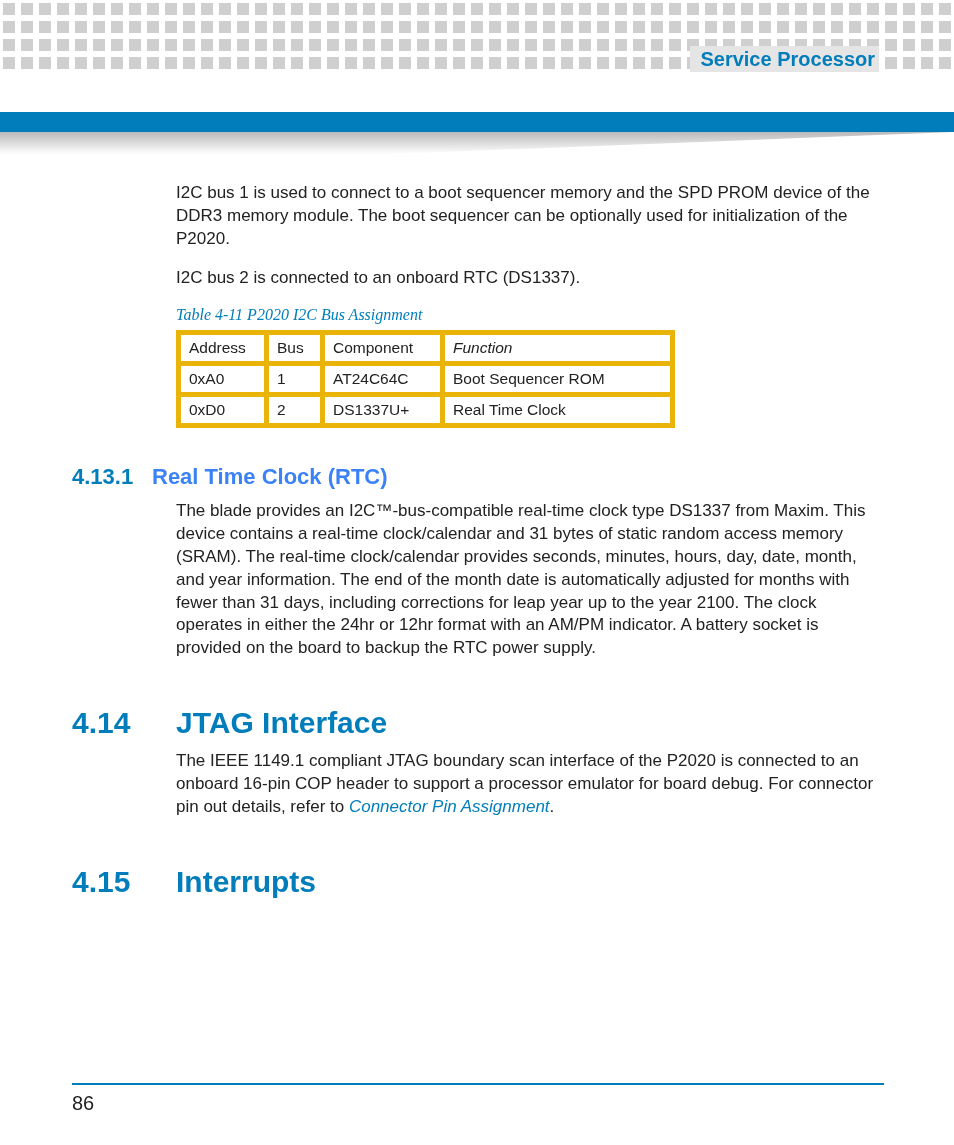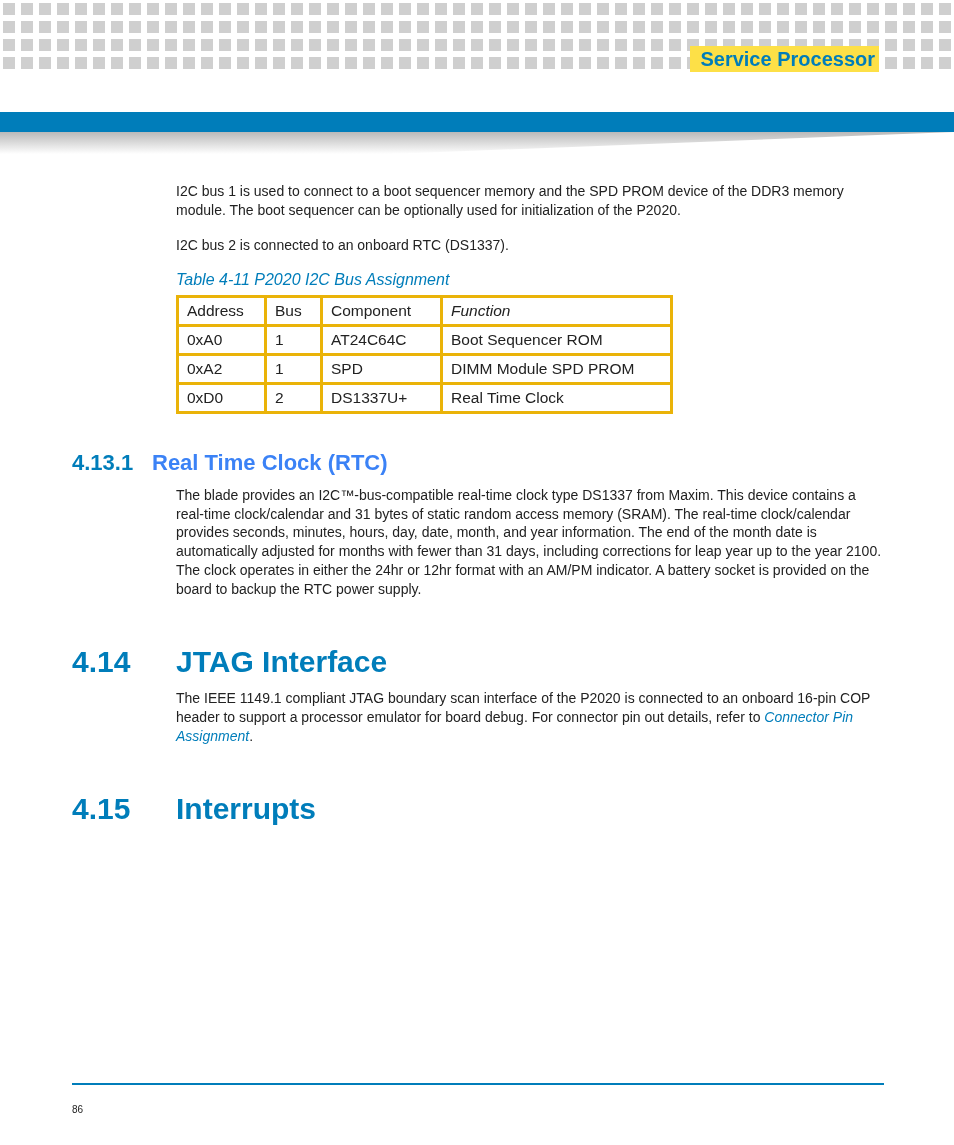--- a/index.html
+++ b/index.html
@@ -32,21 +32,21 @@
     background: #cfcfcf;
     margin: 3px 3px;
   }
   .chapter-label {
     position: absolute;
     top: 46px;
     right: 75px;
     font-size: 20px;
     font-weight: 700;
     color: #007dba;
-    background: #fde047;
+    background: #e5e5e5;
     padding: 0 4px 0 10px;
     height: 26px;
     display: flex;
     align-items: center;
   }
   .blue-bar {
     position: absolute;
     top: 112px;
     left: 0;
     width: 954px;
@@ -67,39 +67,40 @@
     clip-path: polygon(0 0, 100% 0, 41% 100%, 0 100%);
   }
   .content {
     position: absolute;
     top: 182px;
     left: 72px;
     width: 812px;
   }
   .body-text {
     margin-left: 104px;
-    font-size: 14px;
+    font-size: 17px;
     line-height: 1.35;
     color: #222;
     margin-bottom: 16px;
   }
   .table-caption {
     margin-left: 104px;
     font-style: italic;
     color: #007dba;
     font-size: 16px;
     margin-bottom: 6px;
+    font-family: Liberation Serif, serif;
   }
   table.data {
     margin-left: 104px;
     border-collapse: collapse;
     font-size: 15.5px;
   }
   table.data th, table.data td {
-    border: 3px solid #eab308;
+    border: 5px solid #eab308;
     padding: 4px 10px 4px 8px;
     text-align: left;
     font-weight: 400;
     vertical-align: top;
   }
   table.data th { font-weight: 400; }
   .col-addr { width: 88px; }
   .col-bus  { width: 56px; }
   .col-comp { width: 120px; }
   .col-func { width: 230px; font-style: italic; }
@@ -148,21 +149,21 @@
     bottom: 60px;
     border-top: 2px solid #007dba;
   }
   .footer {
     position: absolute;
     left: 72px;
     width: 812px;
     bottom: 30px;
     display: flex;
     justify-content: space-between;
-    font-size: 10px;
+    font-size: 20px;
     color: #222;
   }
 </style>
 </head>
 <body>
 
 <div class="dot-band">
   <div class="dot-row" id="dot-row-0"><span class="dot"></span><span class="dot"></span><span class="dot"></span><span class="dot"></span><span class="dot"></span><span class="dot"></span><span class="dot"></span><span class="dot"></span><span class="dot"></span><span class="dot"></span><span class="dot"></span><span class="dot"></span><span class="dot"></span><span class="dot"></span><span class="dot"></span><span class="dot"></span><span class="dot"></span><span class="dot"></span><span class="dot"></span><span class="dot"></span><span class="dot"></span><span class="dot"></span><span class="dot"></span><span class="dot"></span><span class="dot"></span><span class="dot"></span><span class="dot"></span><span class="dot"></span><span class="dot"></span><span class="dot"></span><span class="dot"></span><span class="dot"></span><span class="dot"></span><span class="dot"></span><span class="dot"></span><span class="dot"></span><span class="dot"></span><span class="dot"></span><span class="dot"></span><span class="dot"></span><span class="dot"></span><span class="dot"></span><span class="dot"></span><span class="dot"></span><span class="dot"></span><span class="dot"></span><span class="dot"></span><span class="dot"></span><span class="dot"></span><span class="dot"></span><span class="dot"></span><span class="dot"></span><span class="dot"></span></div>
   <div class="dot-row" id="dot-row-1"><span class="dot"></span><span class="dot"></span><span class="dot"></span><span class="dot"></span><span class="dot"></span><span class="dot"></span><span class="dot"></span><span class="dot"></span><span class="dot"></span><span class="dot"></span><span class="dot"></span><span class="dot"></span><span class="dot"></span><span class="dot"></span><span class="dot"></span><span class="dot"></span><span class="dot"></span><span class="dot"></span><span class="dot"></span><span class="dot"></span><span class="dot"></span><span class="dot"></span><span class="dot"></span><span class="dot"></span><span class="dot"></span><span class="dot"></span><span class="dot"></span><span class="dot"></span><span class="dot"></span><span class="dot"></span><span class="dot"></span><span class="dot"></span><span class="dot"></span><span class="dot"></span><span class="dot"></span><span class="dot"></span><span class="dot"></span><span class="dot"></span><span class="dot"></span><span class="dot"></span><span class="dot"></span><span class="dot"></span><span class="dot"></span><span class="dot"></span><span class="dot"></span><span class="dot"></span><span class="dot"></span><span class="dot"></span><span class="dot"></span><span class="dot"></span><span class="dot"></span><span class="dot"></span><span class="dot"></span></div>
   <div class="dot-row" id="dot-row-2"><span class="dot"></span><span class="dot"></span><span class="dot"></span><span class="dot"></span><span class="dot"></span><span class="dot"></span><span class="dot"></span><span class="dot"></span><span class="dot"></span><span class="dot"></span><span class="dot"></span><span class="dot"></span><span class="dot"></span><span class="dot"></span><span class="dot"></span><span class="dot"></span><span class="dot"></span><span class="dot"></span><span class="dot"></span><span class="dot"></span><span class="dot"></span><span class="dot"></span><span class="dot"></span><span class="dot"></span><span class="dot"></span><span class="dot"></span><span class="dot"></span><span class="dot"></span><span class="dot"></span><span class="dot"></span><span class="dot"></span><span class="dot"></span><span class="dot"></span><span class="dot"></span><span class="dot"></span><span class="dot"></span><span class="dot"></span><span class="dot"></span><span class="dot"></span><span class="dot"></span><span class="dot"></span><span class="dot"></span><span class="dot"></span><span class="dot"></span><span class="dot"></span><span class="dot"></span><span class="dot"></span><span class="dot"></span><span class="dot"></span><span class="dot"></span><span class="dot"></span><span class="dot"></span><span class="dot"></span></div>
@@ -188,26 +189,20 @@
       <th class="col-comp">Component</th>
       <th class="col-func">Function</th>
     </tr>
     <tr>
       <td>0xA0</td>
       <td>1</td>
       <td>AT24C64C</td>
       <td>Boot Sequencer ROM</td>
     </tr>
     <tr>
-      <td>0xA2</td>
-      <td>1</td>
-      <td>SPD</td>
-      <td>DIMM Module SPD PROM</td>
-    </tr>
-    <tr>
       <td>0xD0</td>
       <td>2</td>
       <td>DS1337U+</td>
       <td>Real Time Clock</td>
     </tr>
   </tbody>
     </table>
 
   <div class="h-sub">
     <span class="num">4.13.1</span>

